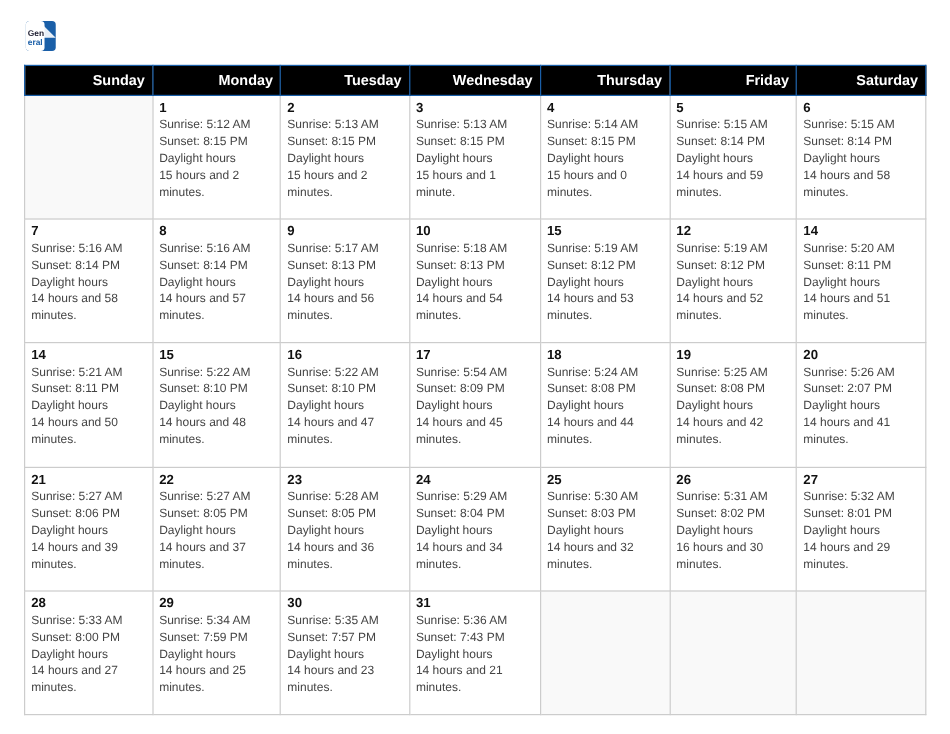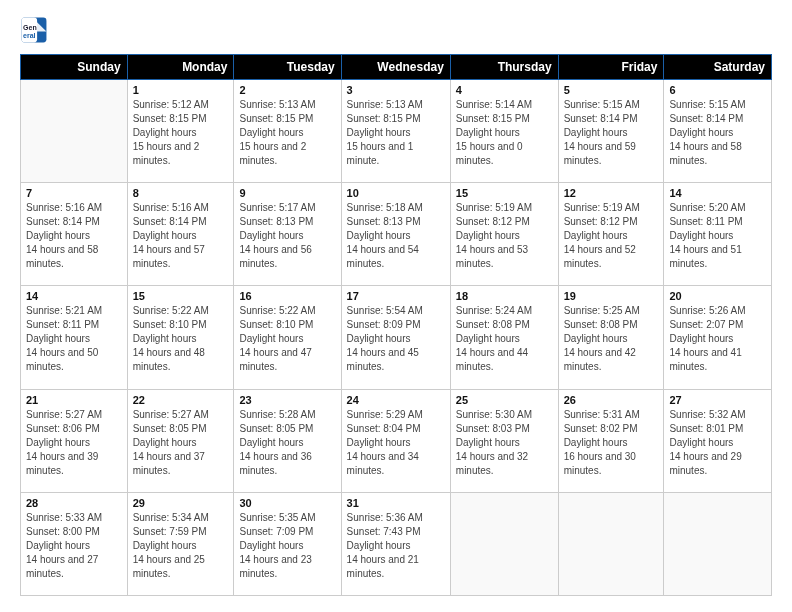--- a/index.html
+++ b/index.html
@@ -389,21 +389,21 @@
             <span>Sunrise: 5:34 AM</span><br>
             <span>Sunset: 7:59 PM</span><br>
             <span>Daylight hours</span><br>
             <span>14 hours and 25 minutes.</span>
           </div>
         </td>
           <td>
           <span class="day-number">30</span>
           <div class="day-info">
             <span>Sunrise: 5:35 AM</span><br>
-            <span>Sunset: 7:09 PM</span><br>
+            <span>Sunset: 7:57 PM</span><br>
             <span>Daylight hours</span><br>
             <span>14 hours and 23 minutes.</span>
           </div>
         </td>
           <td>
           <span class="day-number">31</span>
           <div class="day-info">
             <span>Sunrise: 5:36 AM</span><br>
             <span>Sunset: 7:43 PM</span><br>
             <span>Daylight hours</span><br>

